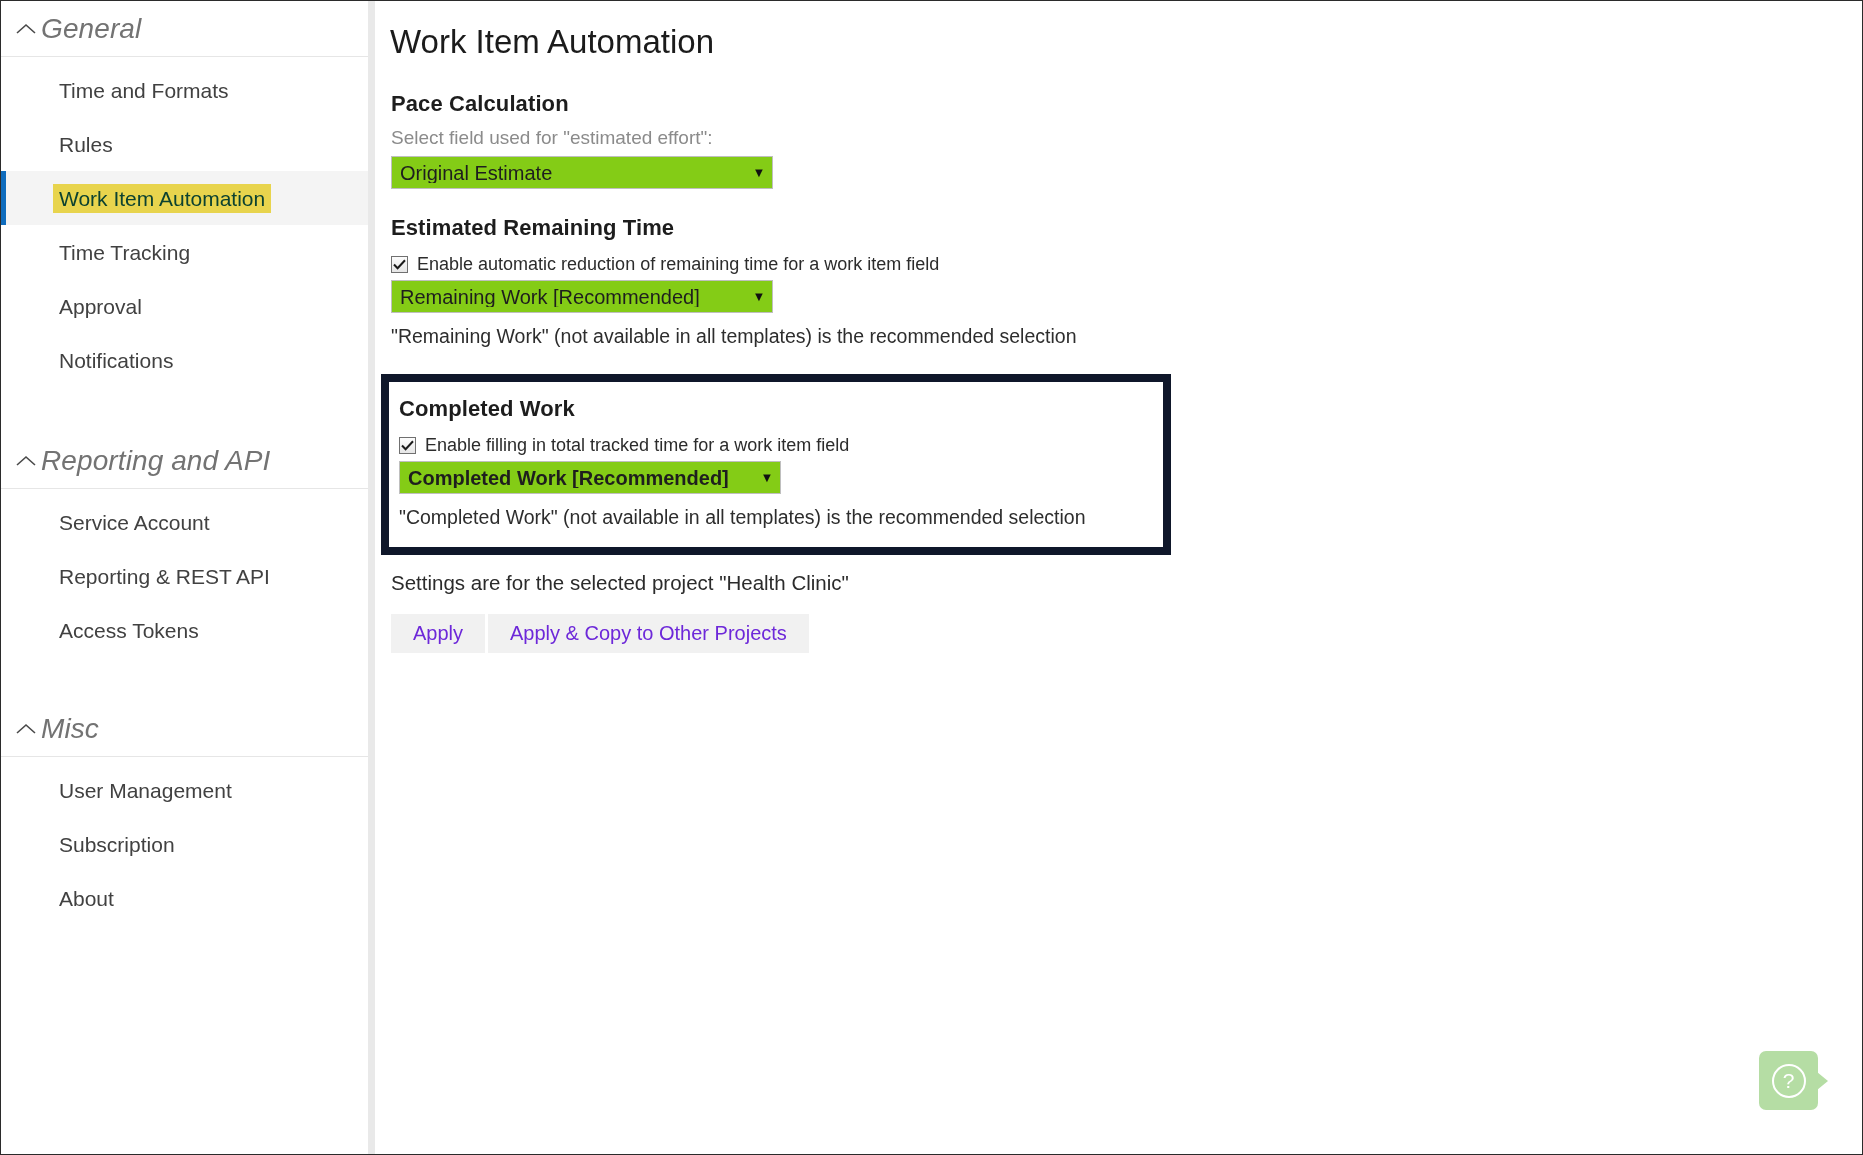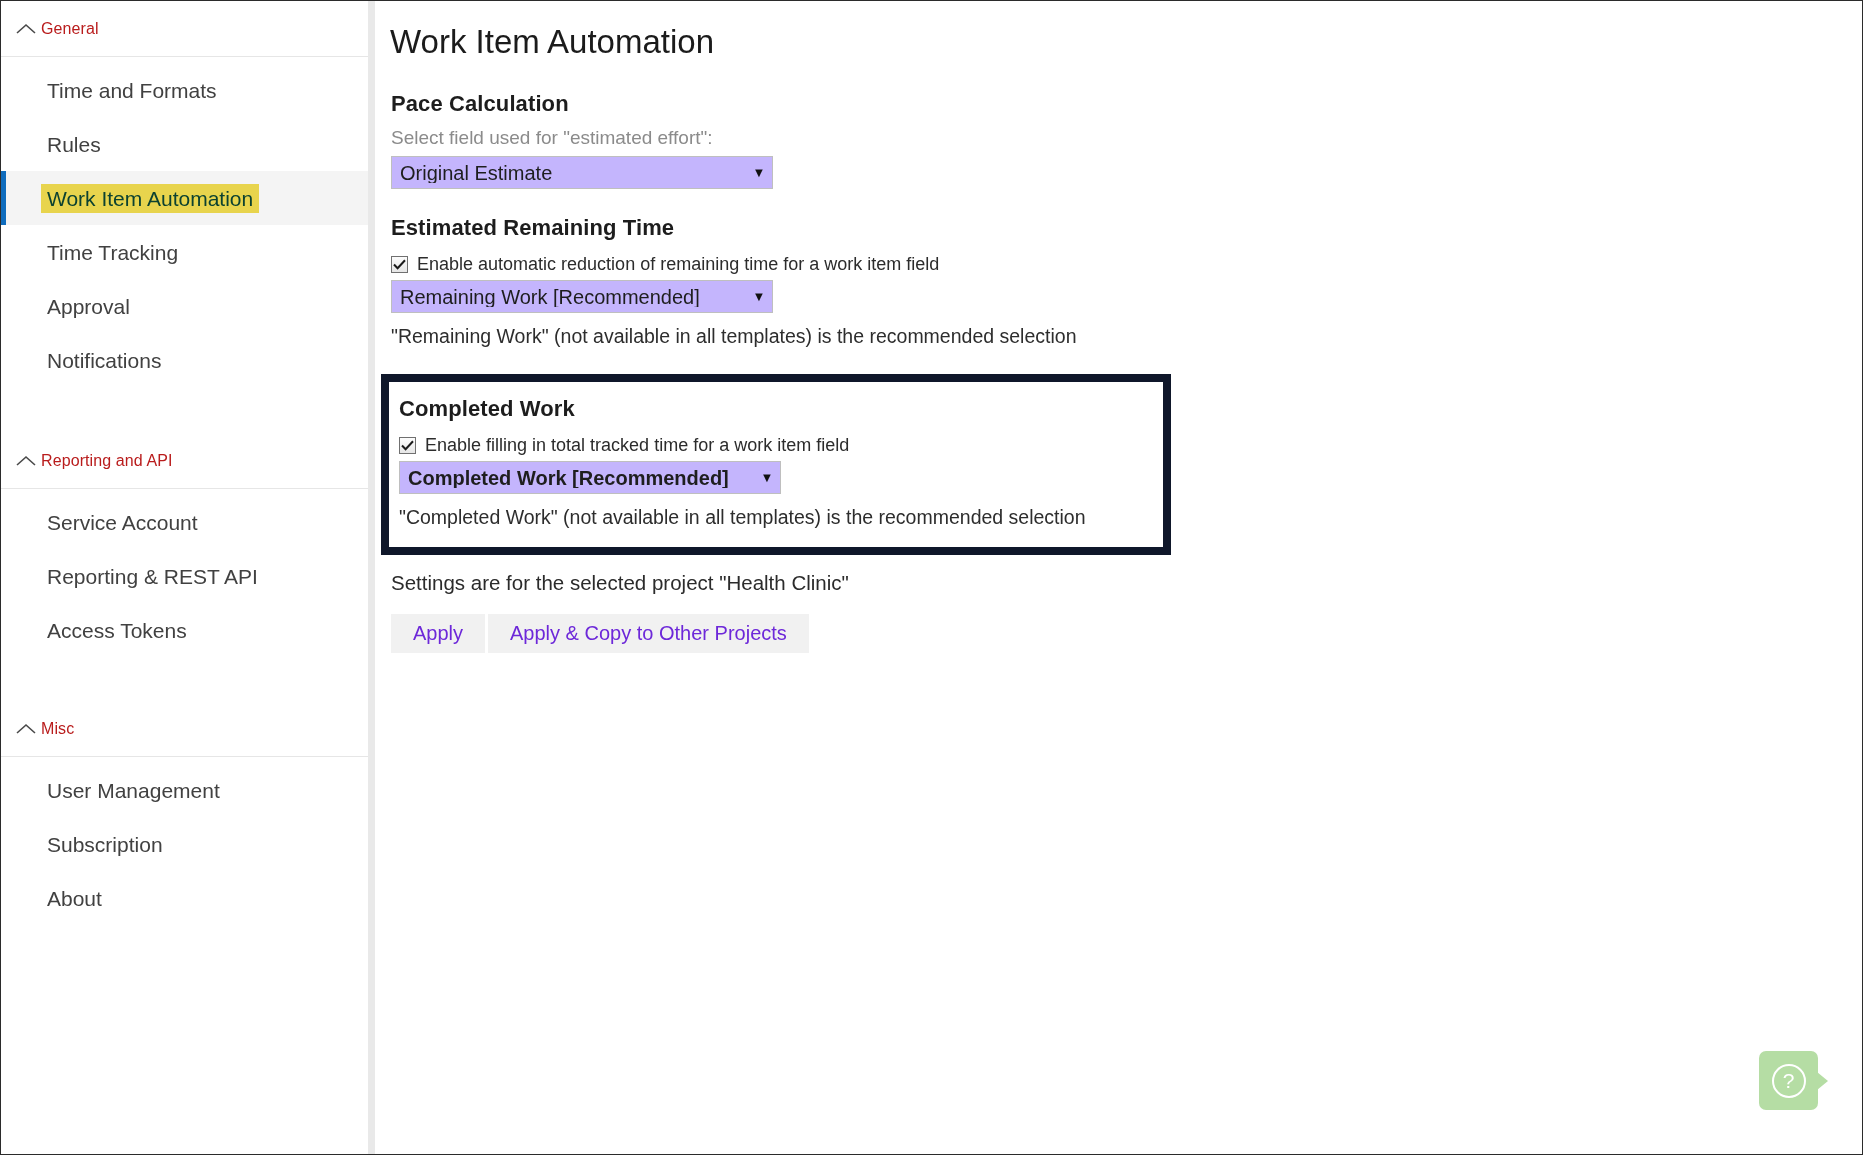--- a/index.html
+++ b/index.html
@@ -53,34 +53,35 @@
     flex: 0 0 30px;
     display: flex;
     align-items: center;
     justify-content: center;
     color: #4a4a4a;
   }
 
   .section-header .chev svg { display: block; }
 
   .section-header .sh-label {
-    font-size: 16px;
-    color: #b91c1c;
+    font-size: 28px;
+    color: #737373;
     font-weight: 400;
     letter-spacing: 0.1px;
+    font-style: italic;
   }
 
   .nav-list { padding-top: 6px; }
 
   .nav-item {
     position: relative;
     height: 54px;
     display: flex;
     align-items: center;
-    padding-left: 40px;
+    padding-left: 52px;
     background: #ffffff;
     cursor: pointer;
   }
 
   .nav-item .nav-label {
     font-size: 21px;
     color: #414141;
     font-weight: 400;
     line-height: 1;
     padding: 4px 6px;
@@ -143,21 +144,21 @@
 
   .hint-text {
     font-size: 19.5px;
     color: #2d2d2d;
     margin-top: 12px;
   }
 
   .combo {
     margin-top: 7px;
     height: 33px;
-    background: #c4b5fd;
+    background: #84cc16;
     border: 1px solid #bfbfbf;
     display: flex;
     align-items: center;
     padding: 0 0 0 8px;
     font-size: 20px;
     color: #1e1e1e;
     cursor: pointer;
     position: relative;
   }
 

